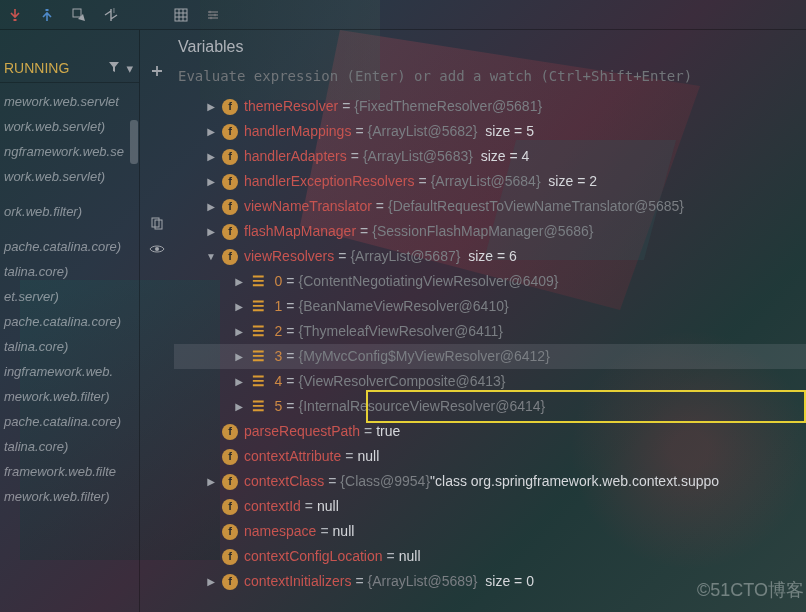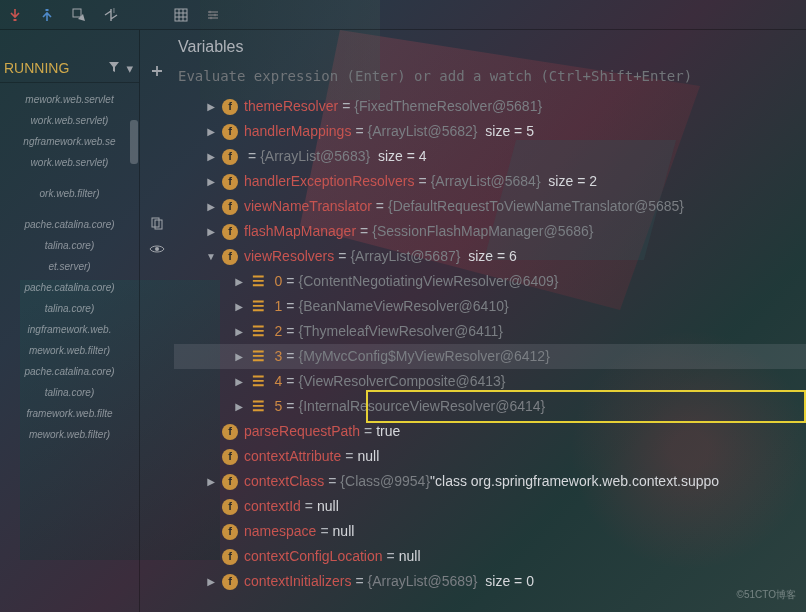--- a/index.html
+++ b/index.html
@@ -30,22 +30,22 @@
   }
   .shape { position: absolute; opacity: 0.25; }
   .shape.s1 { left: 300px; top: 30px; width: 400px; height: 280px; background: linear-gradient(120deg,#c94f5b,#6b2a34); clip-path: polygon(10% 0,100% 20%,80% 100%,0 70%); }
   .shape.s2 { left: 20px; top: 280px; width: 200px; height: 280px; background: linear-gradient(160deg,#1e5a58,#0a2a28); }
   .shape.s3 { left: 560px; top: 320px; width: 260px; height: 260px; background: radial-gradient(circle,#a33a44 10%,transparent 65%); }
   .shape.s4 { left: 200px; top: 0; width: 180px; height: 100px; background: linear-gradient(90deg,#273e3c,#3e5a54); }
   .shape.s5 { left: 500px; top: 140px; width: 160px; height: 120px; background: #2e585a; transform: skewX(-15deg); }
 
   .watermark {
     position: absolute;
-    right: 10px; bottom: 10px;
-    font-size: 10px; color: rgba(255,255,255,0.35);
+    right: 2px; bottom: 10px;
+    font-size: 18px; color: rgba(255,255,255,0.35);
   }
 
   .toolbar {
     position: relative;
     height: 30px;
     display: flex;
     align-items: center;
     padding: 0 6px;
     border-bottom: 1px solid rgba(0,0,0,0.3);
     gap: 14px;
@@ -69,27 +69,26 @@
   .run-hdr {
     display: flex; align-items:center; justify-content:space-between;
     padding: 6px 6px 6px 4px;
     color:#d0a94b; font-size: 14px; font-weight: 500;
     border-bottom: 1px solid rgba(0,0,0,0.25);
     margin-top: 24px;
   }
   .run-hdr .ficon { color:#9da1a8; font-size: 13px; display:flex; gap:6px; }
   .thread-list { padding-top: 6px; }
   .thread-item {
-    font-size: 10px;
+    font-size: 13px;
     font-style: italic;
     color: rgba(220,222,226,0.55);
     padding: 5px 4px;
     white-space: nowrap;
     overflow: hidden;
-    text-align: center;
   }
   .scroll-thumb {
     position:absolute; right:1px; top:90px; width:8px; height:44px;
     background: rgba(255,255,255,0.22); border-radius: 3px;
   }
 
   .right { flex: 1; position: relative; display:flex; }
   .gutter {
     width: 34px; flex: 0 0 34px;
     padding-top: 32px;
@@ -281,20 +280,21 @@
             <span class="badge f">f</span>
             <span class="nm-red">handlerMappings</span>
             <span class="eq"> = </span>
             <span class="gval">{ArrayList@5682}</span>
             <span class="sizew">&nbsp;&nbsp;size = 5</span>
           </div>
           <div class="row">
             <span class="indent i1"></span>
             <span class="arrow">▶</span>
             <span class="badge f">f</span>
+            <span class="nm-red">handlerAdapters</span>
             <span class="eq"> = </span>
             <span class="gval">{ArrayList@5683}</span>
             <span class="sizew">&nbsp;&nbsp;size = 4</span>
           </div>
           <div class="row">
             <span class="indent i1"></span>
             <span class="arrow">▶</span>
             <span class="badge f">f</span>
             <span class="nm-red">handlerExceptionResolvers</span>
             <span class="eq"> = </span>

